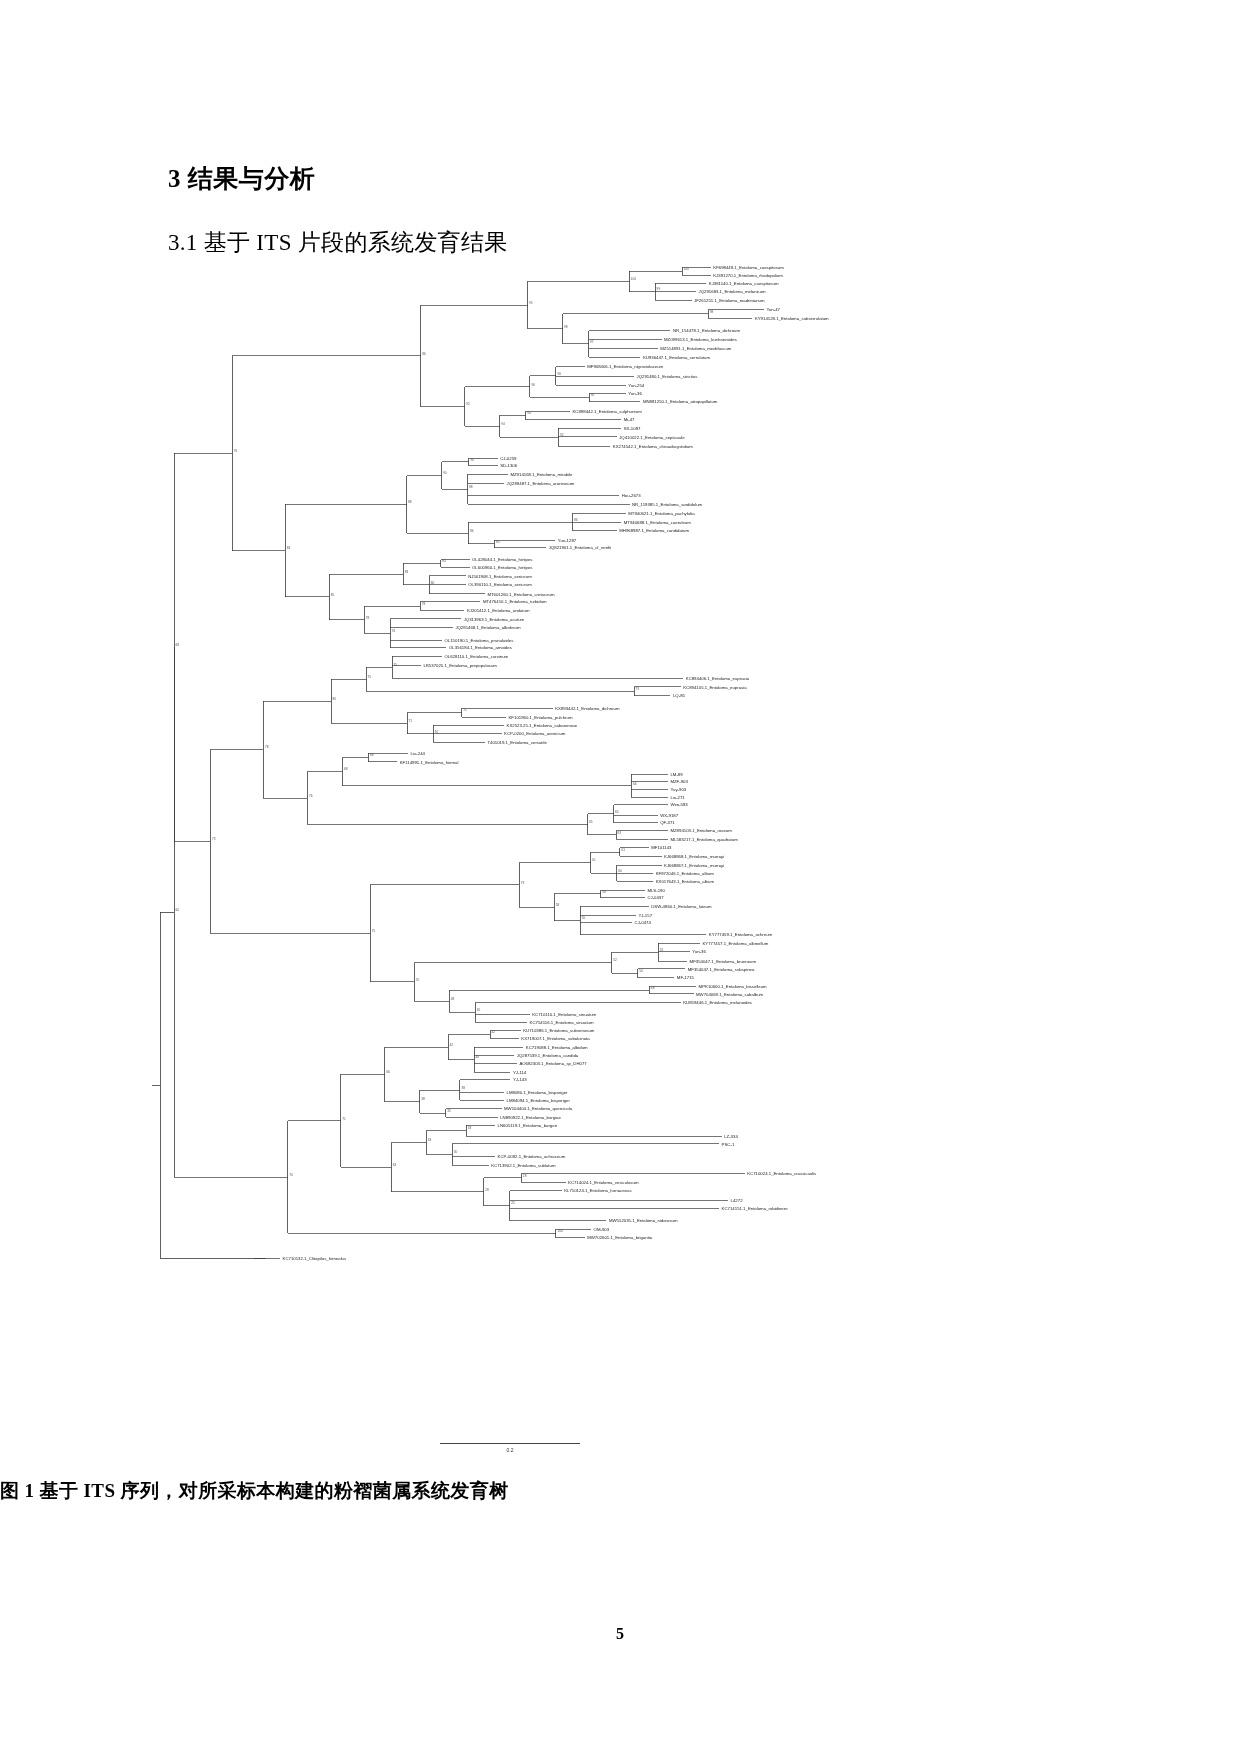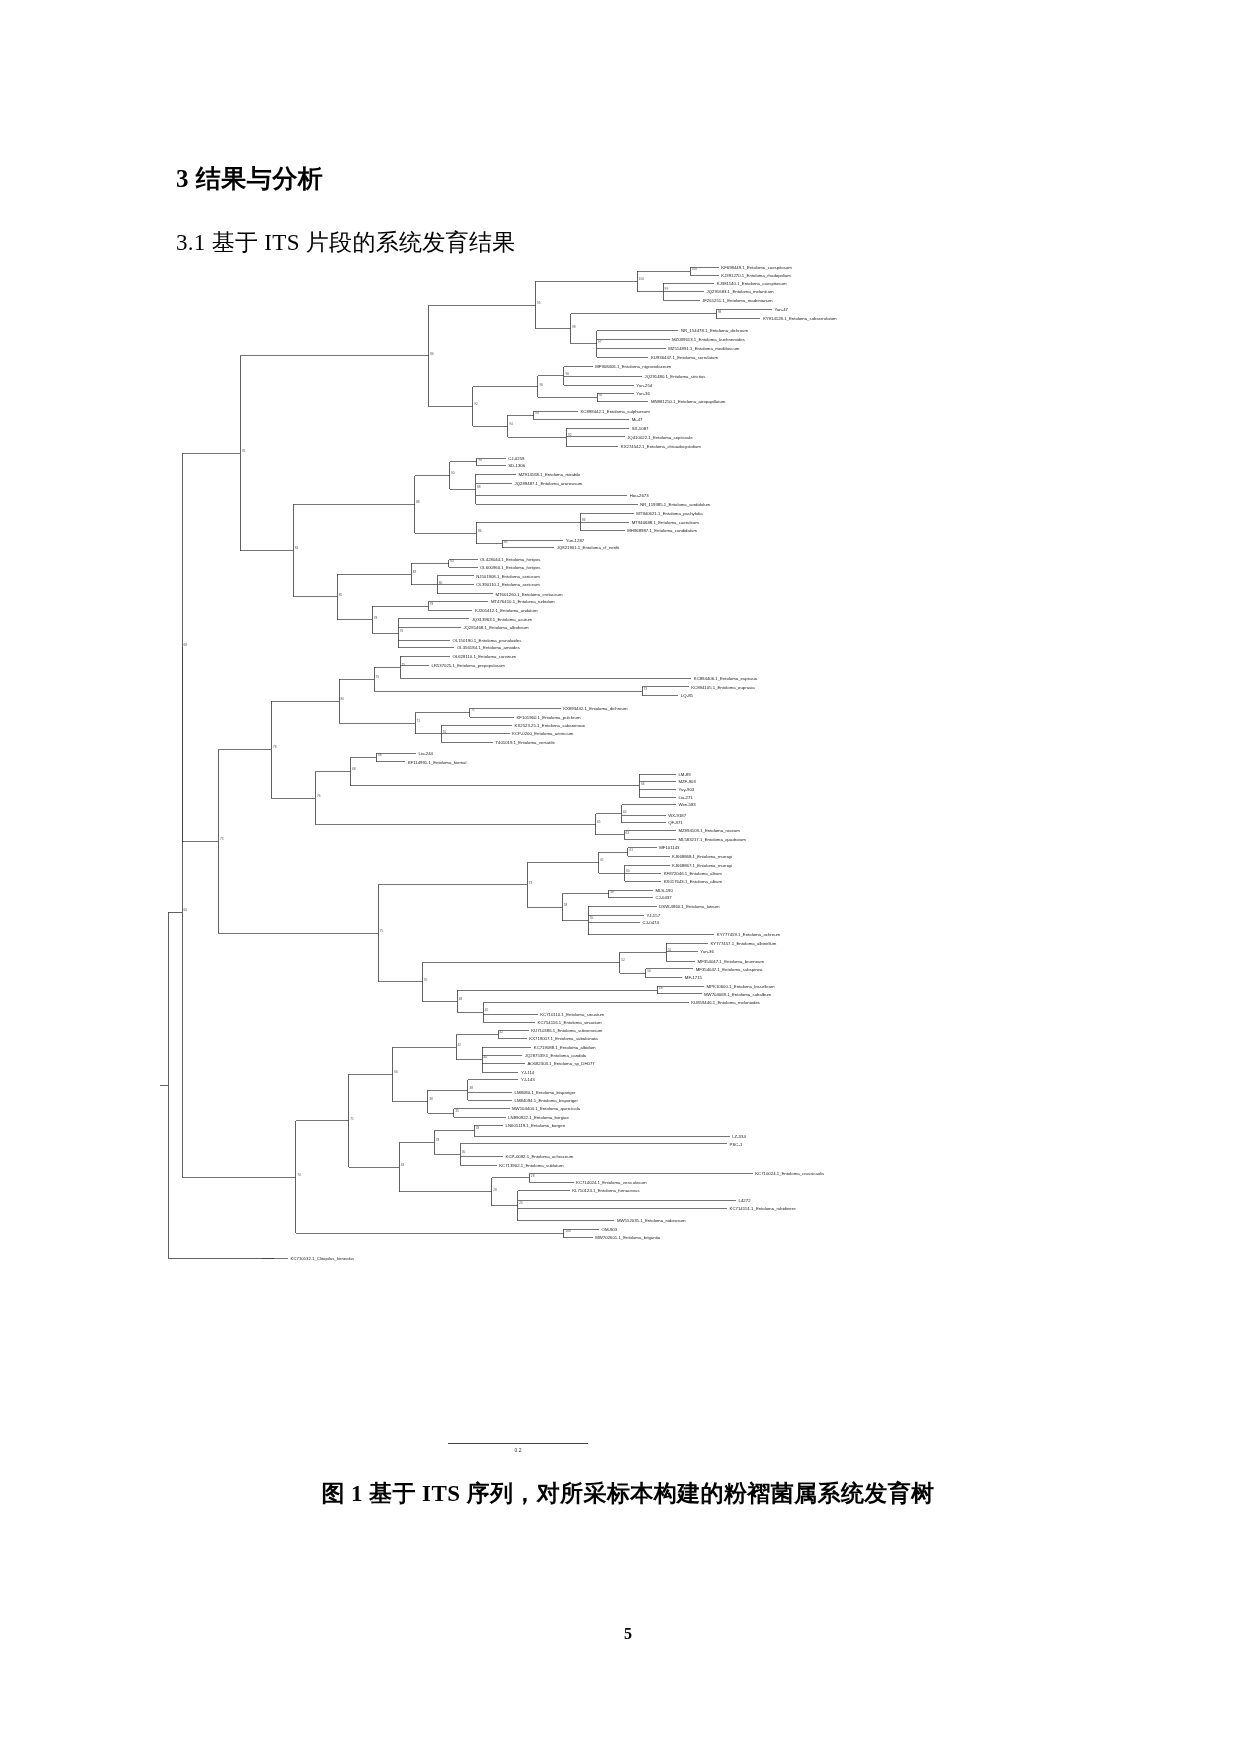--- a/index.html
+++ b/index.html
@@ -10,21 +10,21 @@
   body {
     width: 1240px;
     height: 1754px;
     position: relative;
     font-family: "Liberation Serif", serif;
     color: #000000;
     overflow: hidden;
   }
   .page {
     position: absolute;
-    left: 8px; top: 0;
+    left: 0; top: 0;
     width: 1180px;
     height: 1754px;
     padding-left: 42px;
   }
 
   
   .h-sec {
     position: absolute;
     left: 168px;
     top: 145px;
@@ -42,22 +42,21 @@
     letter-spacing: 0.3px;
     white-space: nowrap;
   }
 
   
   .fig-caption {
     position: absolute;
     left: 0;
     top: 1478px;
     width: 1240px;
-    text-align: center;
-    font-size: 23px;
+    font-size: 19px;
     font-weight: bold;
     letter-spacing: 0.4px;
   }
 
   
   .page-number {
     position: absolute;
     left: 0;
     top: 1625px;
     width: 1240px;

